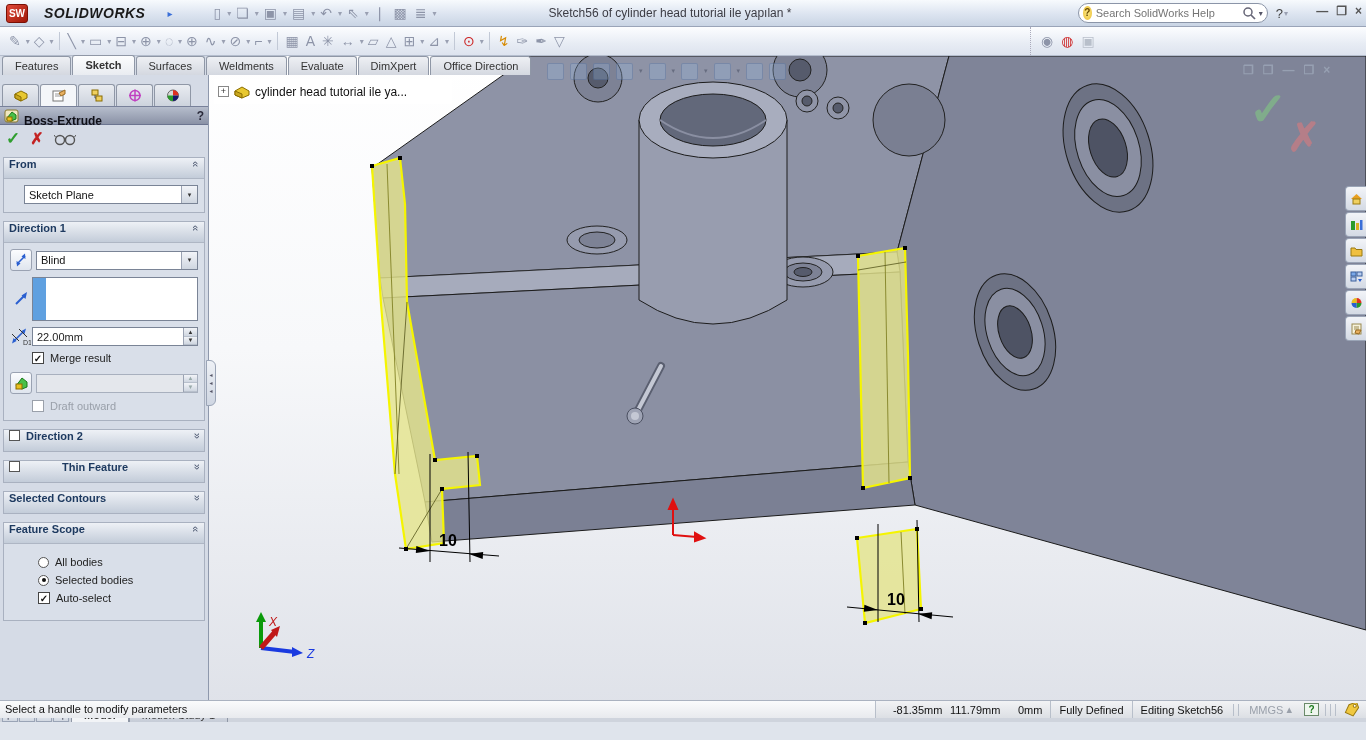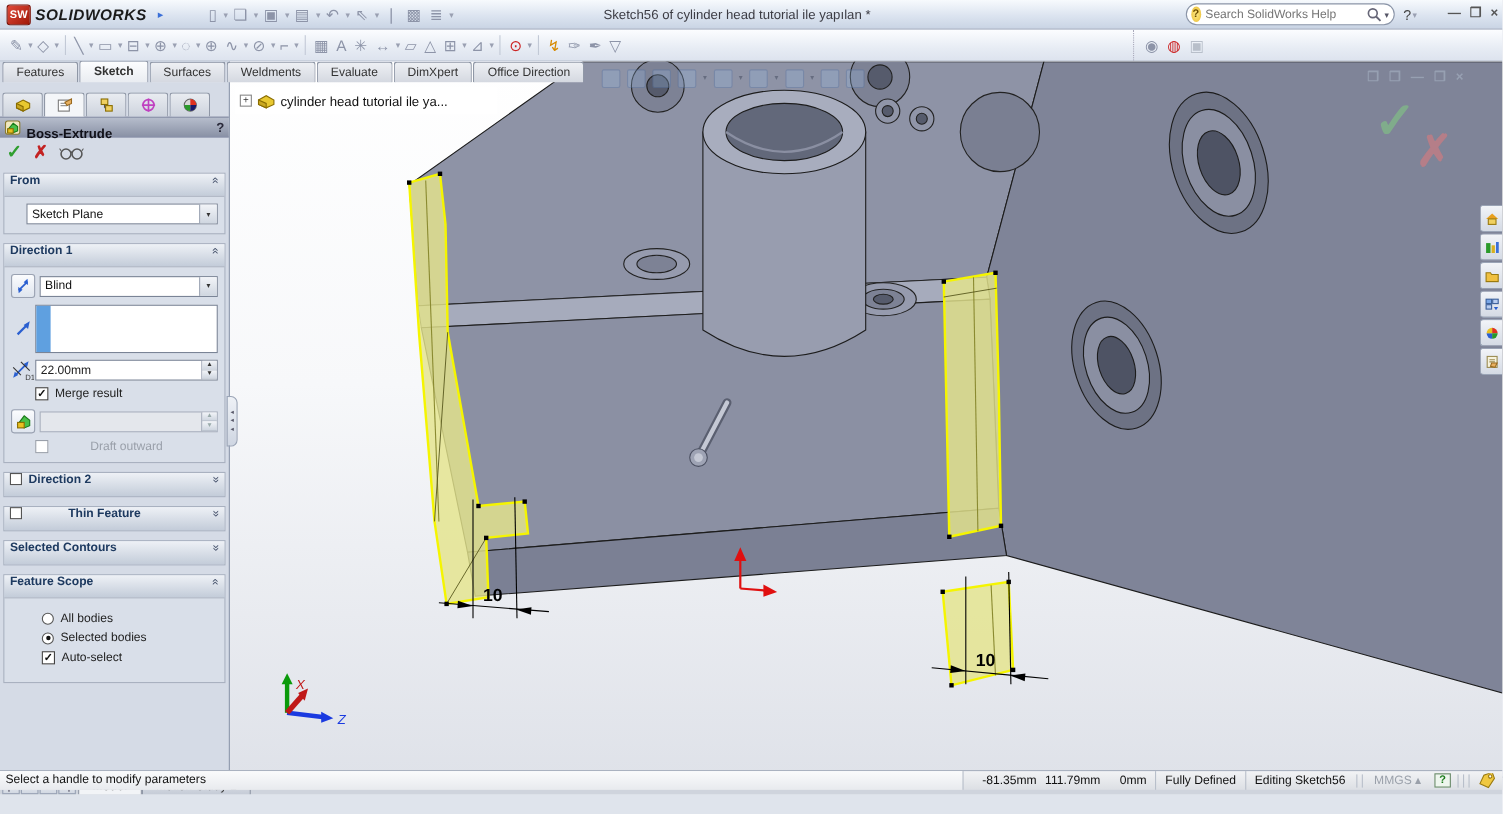--- a/index.html
+++ b/index.html
@@ -4,21 +4,21 @@
 <style>
   * { box-sizing: border-box; margin:0; padding:0; }
   html,body { width:1366px; height:740px; }
   body { font-family:"Liberation Sans", sans-serif; font-size:11px; color:#222; }
   .app { position:relative; width:1366px; height:740px; overflow:hidden; background:#dfe4ec; }
 
   
   .titlebar { position:absolute; left:0; top:0; width:1366px; height:27px;
     background:linear-gradient(#f7fafd,#dce4f0 55%,#c9d4e4); border-bottom:1px solid #9aa4b8;
     display:flex; align-items:center; }
-  .logo { display:flex; align-items:center; gap:4px; padding:0 6px; }
+  .logo { display:flex; align-items:center; gap:16px; padding:0 6px; }
   .logo-cube { width:22px; height:19px; background:linear-gradient(135deg,#e04a3a,#a01808);
     color:#fff; font-weight:bold; font-size:10px; display:flex; align-items:center; justify-content:center;
     border-radius:3px; border:1px solid #7a1005; }
   .logo-text { font-weight:bold; font-style:italic; font-size:14px; color:#1a1a1a; letter-spacing:.5px; }
   .logo-arrow { color:#3a6fd8; font-size:10px; margin-left:6px; }
   .std-tools { display:flex; align-items:center; gap:2px; margin-left:32px; color:#8d94a8; font-size:14px; }
   .tool-btn { padding:1px 3px; display:inline-flex; align-items:center; }
   .tool-caret { font-size:8px; color:#9aa0b2; margin-left:1px; }
   .doc-title { position:absolute; left:420px; width:500px; text-align:center; top:6px; color:#3c3c44; font-size:12px; }
   .search-area { position:absolute; right:78px; top:3px; display:flex; align-items:center; }
@@ -88,21 +88,21 @@
   .spin-btns { width:14px; height:100%; display:flex; flex-direction:column; border-left:1px solid #9aa2b2; }
   .spin-btns div { flex:1; font-size:6px; color:#333; background:linear-gradient(#f2f4f8,#cfd6e0);
     display:flex; align-items:center; justify-content:center; border-bottom:1px solid #b8c0cc; }
   .spin-box.disabled { background:#e4e7ec; border-color:#a8b0be; }
   .spin-box.disabled .spin-btns div { color:#9aa; }
   .check-row { display:flex; align-items:center; margin:4px 0 8px 22px; }
   .checkbox { width:12px; height:12px; background:#fff; border:1px solid #444; font-size:10px; line-height:11px;
     text-align:center; color:#111; font-weight:bold; margin-right:6px; }
   .checkbox.empty { color:transparent; }
   .check-row.disabled .checkbox { border-color:#9aa0aa; }
-  .check-row.disabled span.lbl { color:#9aa0aa;margin-left:32px; }
+  .check-row.disabled span.lbl { color:#9aa0aa; }
   .radio { width:11px; height:11px; border:1px solid #555; border-radius:50%; background:#fff; margin-right:6px; position:relative; }
   .radio.sel::after { content:""; position:absolute; left:2.5px; top:2.5px; width:4px; height:4px; border-radius:50%; background:#111; }
   .fs-row { display:flex; align-items:center; margin:6px 0 6px 28px; }
 
   
   .splitter-handle { position:absolute; left:206px; top:360px; width:10px; height:46px; z-index:7;
     background:linear-gradient(#eef1f6,#cfd6e2); border:1px solid #9aa4b6; border-radius:0 6px 6px 0;
     display:flex; flex-direction:column; align-items:center; justify-content:center; color:#556; font-size:6px; line-height:8px;}
 
   

